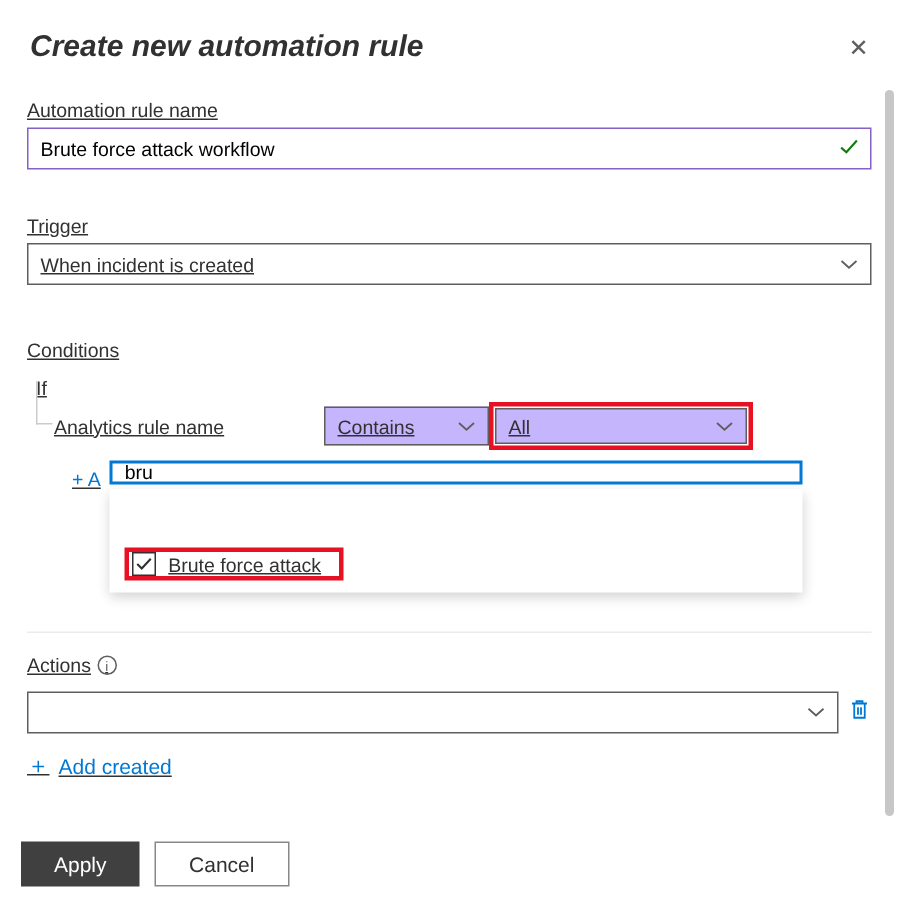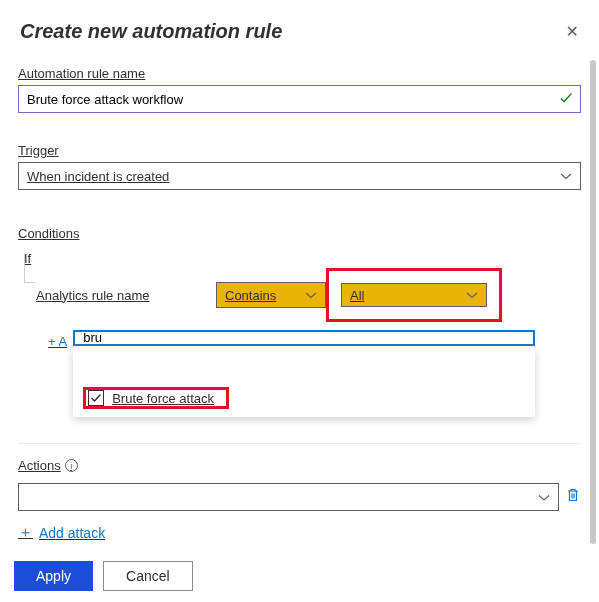--- a/index.html
+++ b/index.html
@@ -16,41 +16,41 @@
   .check-icon { position: absolute; right: 8px; top: 6px; color: #107c10; font-size: 14px; }
   .select { width: 100%; height: 28px; border: 1px solid #605e5c; padding: 0 26px 0 8px; font-size: 13px; background: #fff; display: flex; align-items: center; position: relative; cursor: pointer; }
   .chevron { position: absolute; right: 8px; top: 50%; transform: translateY(-50%); }
   .chevron svg { width: 12px; height: 8px; }
   .section-gap { margin-bottom: 36px; }
   .section-title { font-size: 13px; margin-bottom: 10px; display: flex; align-items: center; gap: 4px; }
   .cond-if { font-size: 13px; margin-left: 6px; margin-bottom: 2px; }
   .cond-row { display: flex; align-items: center; margin-left: 18px; margin-bottom: 6px; position: relative; }
   .cond-row::before { content:""; position:absolute; left:-12px; top:-14px; width:10px; height:28px; border-left:1px solid #ccc; border-bottom:1px solid #ccc; }
   .cond-label { font-size: 13px; flex: 0 0 180px; }
-  .cond-select { height: 26px; border: 1px solid #605e5c; background:#eab308; font-size:13px; padding: 0 26px 0 8px; display:flex; align-items:center; position:relative; cursor:pointer; }
+  .cond-select { height: 26px; border: 1px solid #605e5c; background:#c4b5fd; font-size:13px; padding: 0 26px 0 8px; display:flex; align-items:center; position:relative; cursor:pointer; }
   .cond-op { flex: 0 0 110px; }
   .cond-val-wrap { flex: 0 0 176px; position: relative; }
-  .hl-red { border: 3px solid #e81123; padding: 12px; }
+  .hl-red { border: 3px solid #e81123; padding: 1px; }
   .search-wrap { margin-left: 58px; position: relative; }
   .search-input { width: 462px; height: 16px; border: 2px solid #0078d4; padding: 0 8px; font-size: 13px; outline:none; }
   .dropdown { width: 462px; background:#fff; box-shadow: 0 3px 8px rgba(0,0,0,0.18); padding: 8px 10px; margin-top: 2px; }
   .dd-item { display:flex; align-items:center; gap:8px; font-size:13px;margin-top:31px; }
   .dd-item-hl { display:inline-flex; align-items:center; gap:8px; border:3px solid #e81123; padding:0 12px 0 2px; }
   .cb { width:16px; height:16px; border:1px solid #323130; display:flex; align-items:center; justify-content:center; }
   .cb svg { width:12px; height:10px; }
   .add-link { color: #0078d4; font-size: 13px; cursor: pointer; margin-left: 30px; padding-top:6px; }
   .actions-row { display:flex; align-items:center; gap:6px; margin-bottom: 12px; }
   .actions-select { flex:1; height:28px; border:1px solid #605e5c; position:relative; cursor:pointer; }
   .trash { color:#0078d4; font-size:16px; cursor:pointer; }
   .add-action { color:#0078d4; font-size:14px; cursor:pointer; display:flex; align-items:center; gap:6px; }
   .plus { font-size: 15px; font-weight: 400; }
   .info-icon { width:13px; height:13px; border:1px solid #605e5c; border-radius:50%; display:inline-flex; align-items:center; justify-content:center; font-size:9px; color:#605e5c; }
   .footer { position:absolute; bottom:0; left:0; right:0; height:52px; border-top: none; display:flex; align-items:center; padding: 0 14px; gap:10px; background:#fff; }
   .btn { height:30px; padding: 0 22px; font-size:14px; cursor:pointer; display:flex; align-items:center; justify-content:center; }
-  .btn-primary { background:#1d4ed8; color:#fff; border:none; }
+  .btn-primary { background:#404040; color:#fff; border:none; }
   .btn-secondary { background:#fff; color:#323130; border:1px solid #8a8886; }
   hr.divider { border:none; border-top:1px solid #edebe9; margin: 26px 0 14px 0; }
 </style>
 </head>
 <body>
 
 <div class="header">
   <h1>Create new automation rule</h1>
   <span class="close">✕</span>
 </div>
@@ -140,21 +140,21 @@
     </div>
     <span class="trash">
       <svg viewBox="0 0 16 16" width="16" height="16">
           <path fill="none" stroke="#0078d4" stroke-width="1.2" d="M3 4 h10 M6 4 V2.5 h4 V4 M4.5 4 v9.5 h7 V4 M7 6.5 v5 M9 6.5 v5"></path>
         </svg>
     </span>
   </div>
 
   <div class="add-action">
     <span class="plus">＋</span>
-    <span>Add attack</span>
+    <span>Add created</span>
   </div>
 
 </div>
 
 <div class="footer">
   <button class="btn btn-primary">Apply</button>
   <button class="btn btn-secondary">Cancel</button>
 </div>
 
 </body></html>

